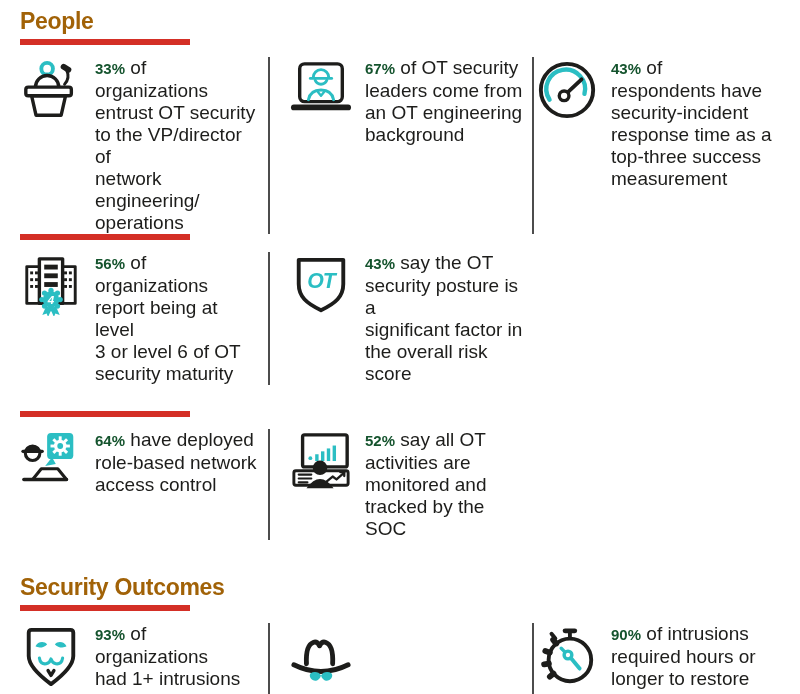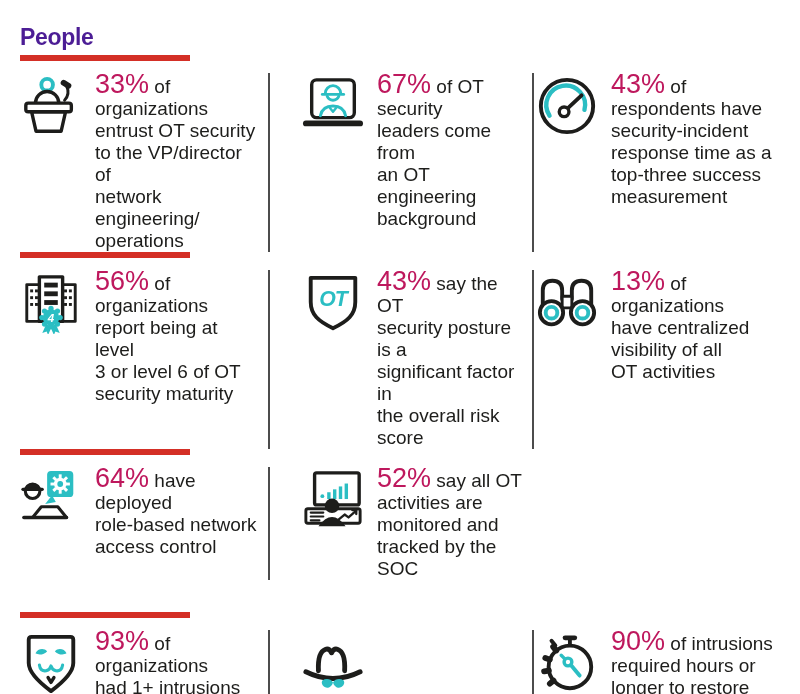--- a/index.html
+++ b/index.html
@@ -8,36 +8,36 @@
     width:800px; height:694px;
     font-family:"Liberation Sans", sans-serif;
     color:#1D1D1B;
     overflow:hidden;
   }
   .page { padding:8px 10px 0 20px; }
   section { margin:0; }
   section.s1, section.s2 { min-height:177px; }
   section.s3 { min-height:163px; }
   h2 {
-    font-size:23px; font-weight:700; margin:16px 0 4px 0;
-    letter-spacing:-0.3px; color:#4c1d95;
+    font-size:23px; font-weight:700; margin:0 0 4px 0;
+    letter-spacing:-0.3px; color:#a16207;
   }
   .bar { width:170px; height:6px; background:#D42F26; margin:0 0 12px 0; }
   .row { display:grid; grid-template-columns:250px 264px 256px; }
   .cell { display:flex; gap:13px; align-items:flex-start; padding-right:8px; }
   .cell:not(:last-child) { border-right:2px solid #4C4C4C; }
-  .cell:nth-child(2) { padding-left:32px; }
+  .cell:nth-child(2) { padding-left:20px; }
   .cell:nth-child(3) { padding-left:2px; }
   .icon { width:62px; height:62px; flex:0 0 62px; display:block; margin-top:2px;font-style:italic; }
   .icon svg { width:100%; height:100%; display:block; }
   .txt {
     margin:0; font-size:19px; line-height:22px;
     white-space:pre-line; color:#1D1D1B;
   }
-  .stat { font-size:27px; font-weight:400; color:#be185d; }
+  .stat { font-size:15px; font-weight:700; color:#14532d; }
 </style>
 </head>
 <body>
 
 <div class="page">
 
   <section class="s1">
     <h2>People</h2>
     <div class="bar"></div>
     <div class="row">
@@ -153,37 +153,20 @@
             <path d="M9 6h46v25c0 13-8 20-23 27C17 51 9 44 9 31z" fill="#fff" stroke="#1D1D1B" stroke-width="4"></path>
             <text x="32" y="35" text-anchor="middle" font-size="22" font-weight="800" fill="#2BBEC3" font-family="Liberation Sans, sans-serif" stroke="none" letter-spacing="-1">OT</text>
           </svg>
         </span>
         <p class="txt"><b class="stat">43%</b><span> say the OT
 security posture is a
 significant factor in
 the overall risk score</span></p>
       </div>
 
-      <div class="cell">
-        <span class="icon">
-          <svg viewBox="0 0 64 64" fill="none" stroke-linecap="round" stroke-linejoin="round">
-            <path d="M7 36V19q0-10 10-10t10 10v9" stroke="#1D1D1B" stroke-width="4"></path>
-            <path d="M37 28v-9q0-10 10-10t10 10v17" stroke="#1D1D1B" stroke-width="4"></path>
-            <rect x="27" y="25" width="10" height="12" fill="#fff" stroke="#1D1D1B" stroke-width="3"></rect>
-            <circle cx="16" cy="42" r="12" fill="#fff" stroke="#1D1D1B" stroke-width="4"></circle>
-            <circle cx="48" cy="42" r="12" fill="#fff" stroke="#1D1D1B" stroke-width="4"></circle>
-            <circle cx="16" cy="42" r="6" stroke="#2BBEC3" stroke-width="4"></circle>
-            <circle cx="48" cy="42" r="6" stroke="#2BBEC3" stroke-width="4"></circle>
-          </svg>
-        </span>
-        <p class="txt"><b class="stat">13%</b><span> of organizations
-have centralized
-visibility of all
-OT activities</span></p>
-      </div>
 
     </div>
   </section>
 
   <section class="s3">
     <div class="bar"></div>
     <div class="row">
 
 
       <div class="cell">
@@ -237,20 +220,21 @@
         <p class="txt"><b class="stat">52%</b><span> say all OT
 activities are
 monitored and
 tracked by the SOC</span></p>
       </div>
 
     </div>
   </section>
 
   <section class="s4">
+    <h2>Security Outcomes</h2>
     <div class="bar"></div>
     <div class="row">
 
       <div class="cell">
         <span class="icon">
           <svg viewBox="0 0 64 64" fill="none" stroke-linecap="round" stroke-linejoin="round">
             <path d="M12 5h40q3 0 3 3v24q0 12-23 29Q9 44 9 32V8q0-3 3-3z" fill="#fff" stroke="#1D1D1B" stroke-width="4"></path>
             <path d="M16 22c2-5 9-6 12-2c-3 3.5-9 4-12 2z" fill="#2BBEC3" stroke="none"></path>
             <path d="M48 22c-2-5-9-6-12-2c3 3.5 9 4 12 2z" fill="#2BBEC3" stroke="none"></path>
             <path d="M20 34q1 7 7 6q4-1 5-5q1 4 5 5q6 1 7-6" stroke="#2BBEC3" stroke-width="3.2"></path>

